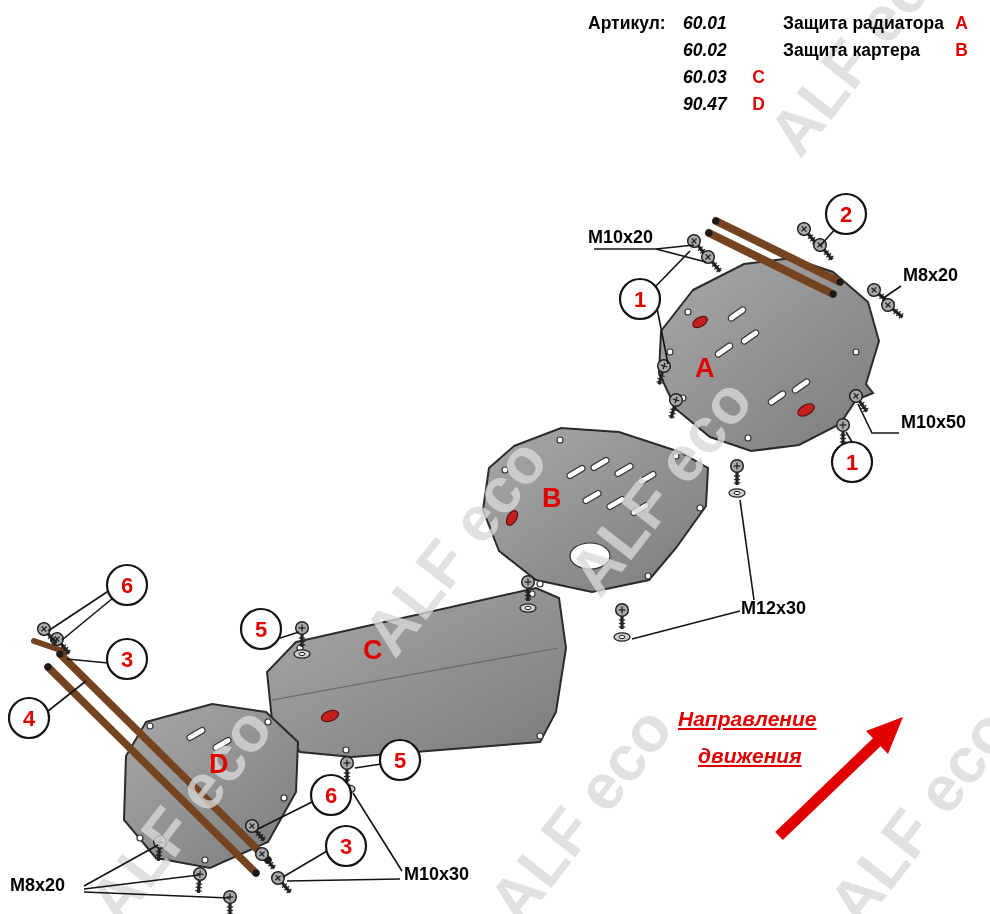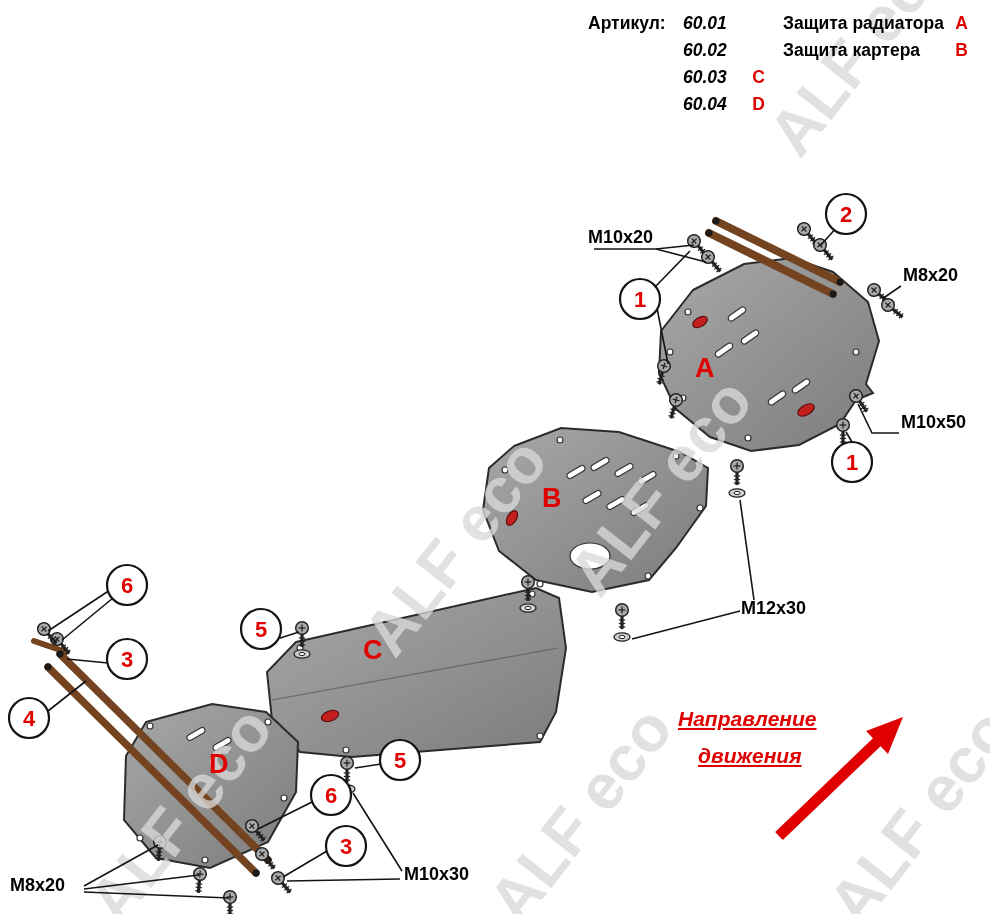--- a/index.html
+++ b/index.html
@@ -316,21 +316,21 @@
     <span class="pl-name">Защита картера</span>
     <span class="pl-letter">B</span>
   </div>
   <div class="parts-row">
     <span class="pl-label"></span>
     <span class="pl-code">60.03</span>
     <span class="pl-letter">C</span>
   </div>
   <div class="parts-row">
     <span class="pl-label"></span>
-    <span class="pl-code">60.04</span>
+    <span class="pl-code">90.47</span>
     <span class="pl-letter">D</span>
   </div>
 </div>
 
 <div class="direction">
   <div><span>Направление</span></div>
   <div class="d2"><span>движения</span></div>
 </div>
 
 </div>

